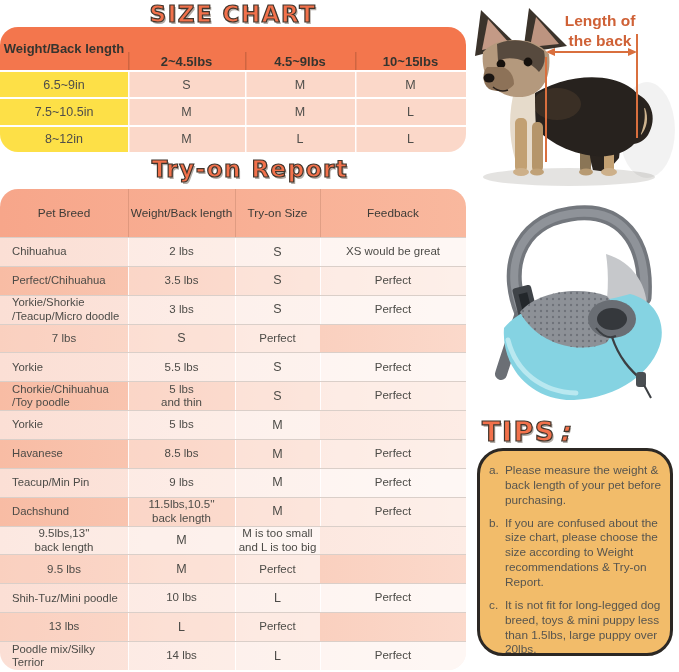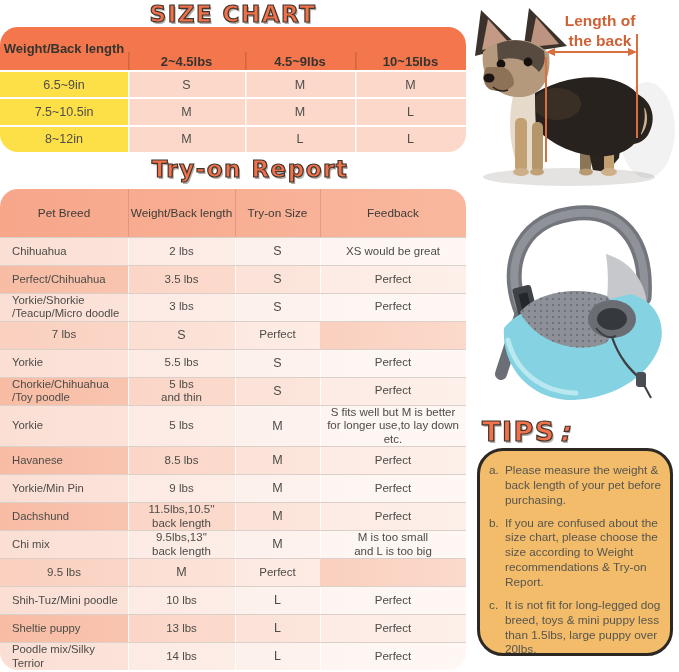--- a/index.html
+++ b/index.html
@@ -139,63 +139,59 @@
 /Toy poodle</div>
         <div class="cell c2">5 lbs
 and thin</div>
         <div class="cell c3">S</div>
         <div class="cell c4">Perfect</div>
       </div>
       <div class="tr-row">
         <div class="cell c1">Yorkie</div>
         <div class="cell c2">5 lbs</div>
         <div class="cell c3">M</div>
-        <div class="cell c4">S fits well but M is better
-for longer use,to lay down etc.</div>
       </div>
       <div class="tr-row">
         <div class="cell c1">Havanese</div>
         <div class="cell c2">8.5 lbs</div>
         <div class="cell c3">M</div>
         <div class="cell c4">Perfect</div>
       </div>
       <div class="tr-row">
-        <div class="cell c1">Yorkie/Min Pin</div>
+        <div class="cell c1">Teacup/Min Pin</div>
         <div class="cell c2">9 lbs</div>
         <div class="cell c3">M</div>
         <div class="cell c4">Perfect</div>
       </div>
       <div class="tr-row">
         <div class="cell c1">Dachshund</div>
         <div class="cell c2">11.5lbs,10.5''
 back length</div>
         <div class="cell c3">M</div>
         <div class="cell c4">Perfect</div>
       </div>
       <div class="tr-row">
-        <div class="cell c1">Chi mix</div>
         <div class="cell c2">9.5lbs,13''
 back length</div>
         <div class="cell c3">M</div>
         <div class="cell c4">M is too small
 and L is too big</div>
       </div>
       <div class="tr-row">
         <div class="cell c2">9.5 lbs</div>
         <div class="cell c3">M</div>
         <div class="cell c4">Perfect</div>
       </div>
       <div class="tr-row">
         <div class="cell c1">Shih-Tuz/Mini poodle</div>
         <div class="cell c2">10 lbs</div>
         <div class="cell c3">L</div>
         <div class="cell c4">Perfect</div>
       </div>
       <div class="tr-row">
-        <div class="cell c1">Sheltie puppy</div>
         <div class="cell c2">13 lbs</div>
         <div class="cell c3">L</div>
         <div class="cell c4">Perfect</div>
       </div>
       <div class="tr-row">
         <div class="cell c1">Poodle mix/Silky
  Terrior</div>
         <div class="cell c2">14 lbs</div>
         <div class="cell c3">L</div>
         <div class="cell c4">Perfect</div>

